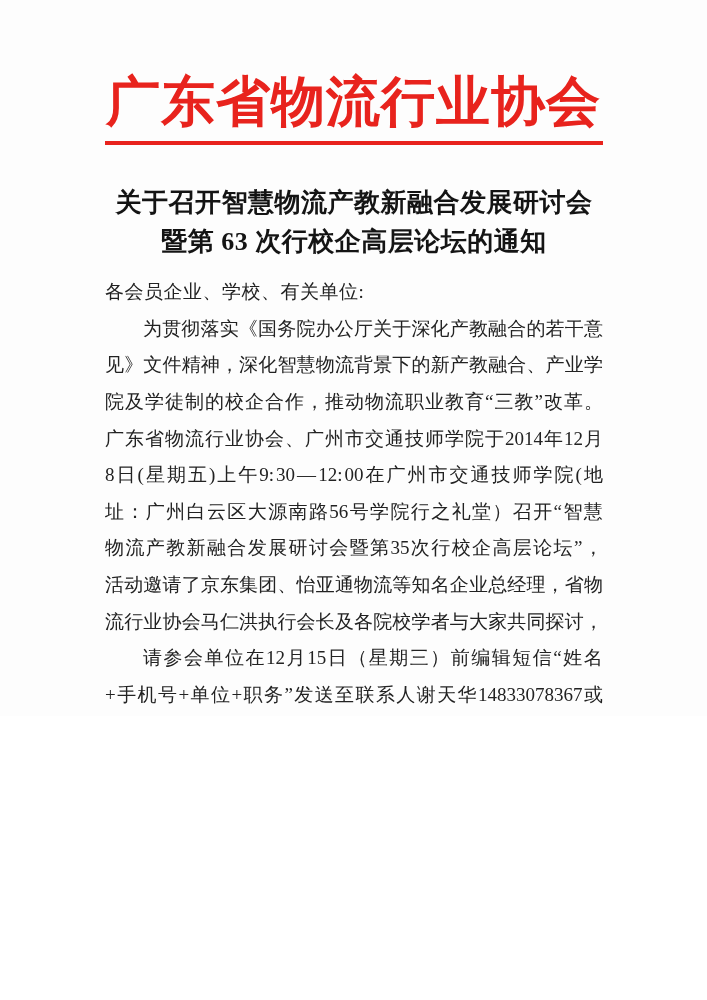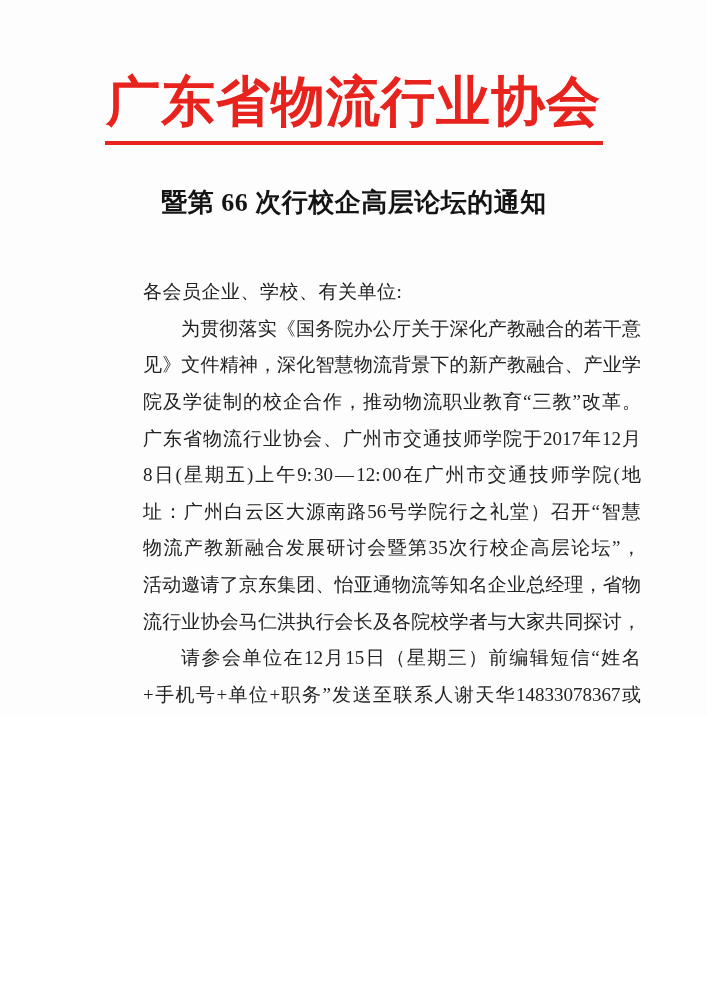--- a/index.html
+++ b/index.html
@@ -50,21 +50,20 @@
     line-height: 39px;
     color: #141414;
     letter-spacing: 0.5px;
   }
   .body-block {
     position: absolute;
     top: 274px;
     left: 105px;
     width: 498px;
     color: var(--ink);
-    margin-left: 38px;
   }
   .body-line {
     height: 36.6px;
     font-size: 19px;
   }
   .body-line.plain {
     line-height: 36.6px;
     letter-spacing: 0.5px;
     white-space: nowrap;
   }
@@ -107,21 +106,22 @@
 </head>
 <body>
 
 <div class="page">
 
   <div class="org-header">广东省物流行业协会</div>
 
   <div class="double-rule"></div>
 
   <div class="title">
-    <div>暨第 66 次行校企高层论坛的通知</div>
+    <div>关于召开智慧物流产教新融合发展研讨会</div>
+    <div>暨第 63 次行校企高层论坛的通知</div>
   </div>
 
   <div class="body-block">
     <div class="body-line plain">各会员企业、学校、有关单位:</div>
     <div id="body-lines">
         <div class="body-line fill indent">
           <span>为</span>
           <span>贯</span>
           <span>彻</span>
           <span>落</span>
@@ -216,21 +216,21 @@
           <span>广</span>
           <span>州</span>
           <span>市</span>
           <span>交</span>
           <span>通</span>
           <span>技</span>
           <span>师</span>
           <span>学</span>
           <span>院</span>
           <span>于</span>
-          <span>2017</span>
+          <span>2014</span>
           <span>年</span>
           <span>12</span>
           <span>月</span>
         </div>
         <div class="body-line fill">
           <span>8</span>
           <span>日</span>
           <span>(</span>
           <span>星</span>
           <span>期</span>

